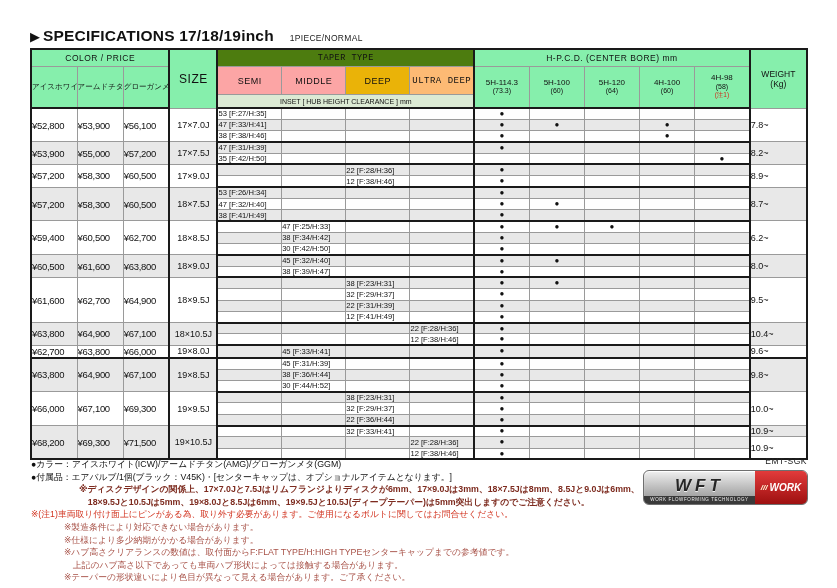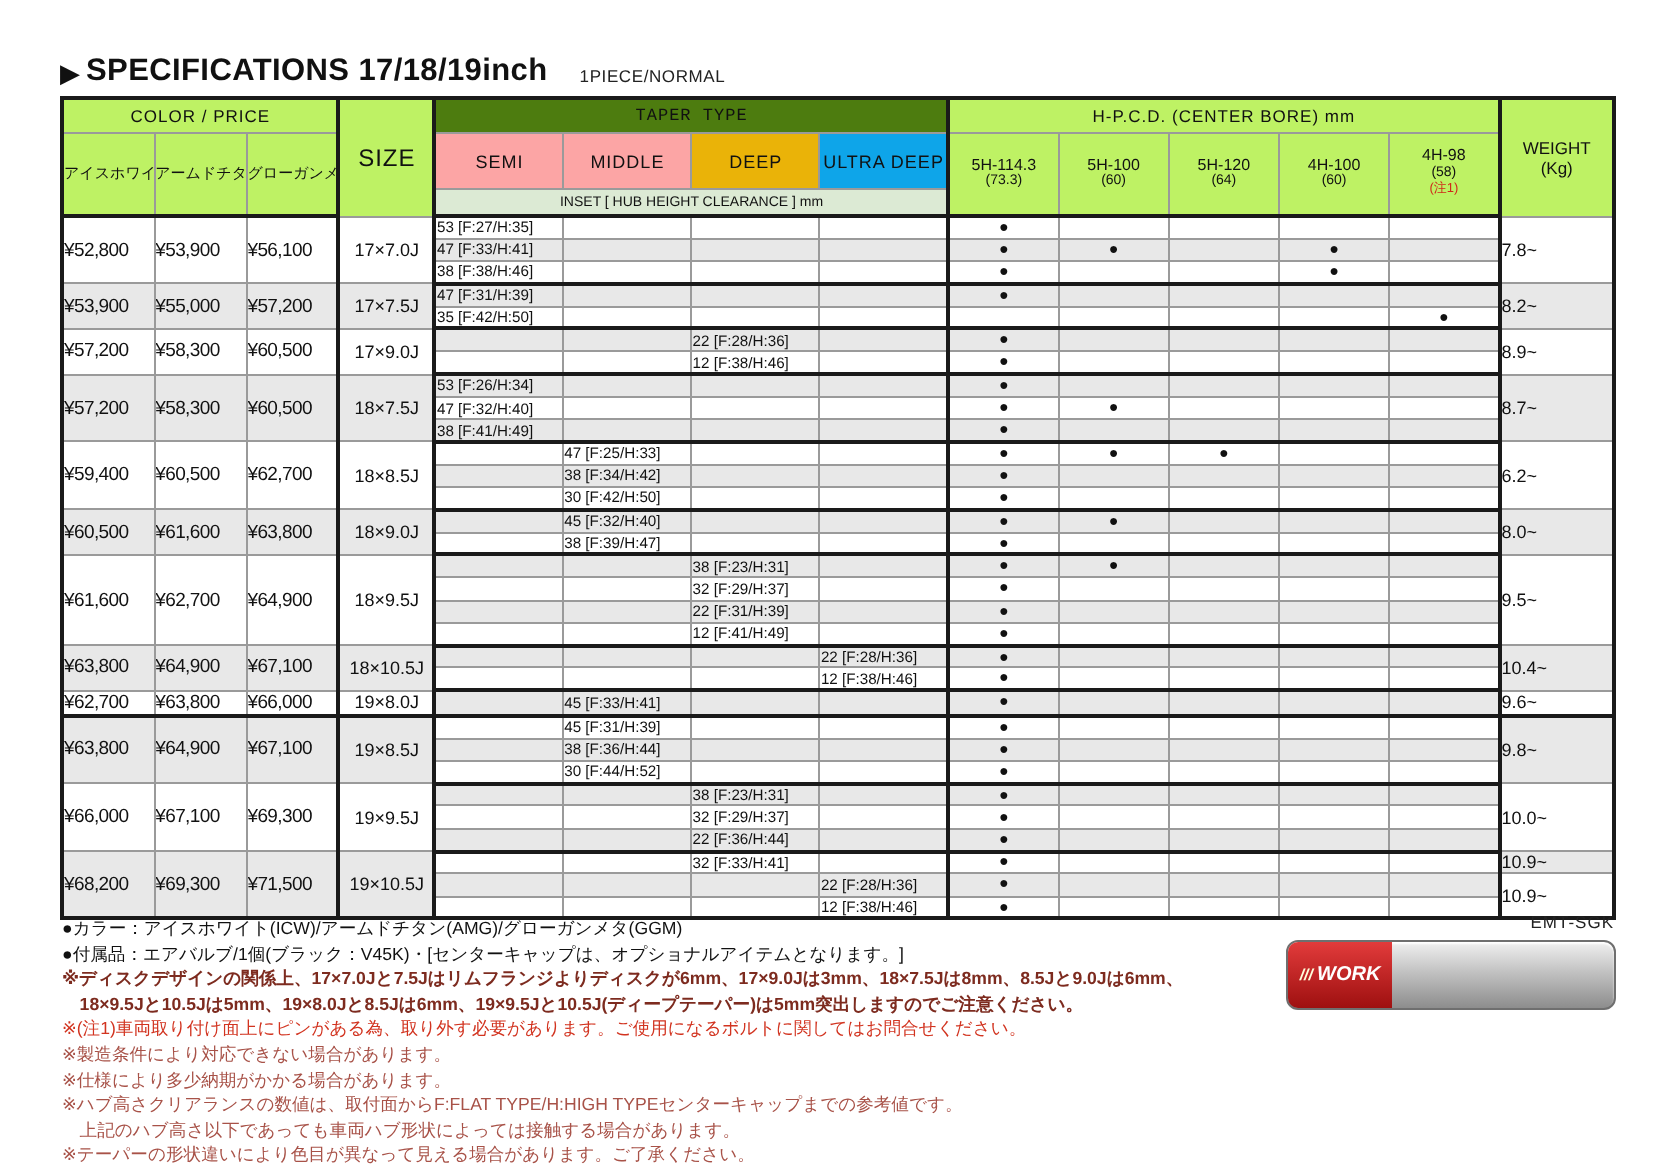--- a/index.html
+++ b/index.html
@@ -13,29 +13,29 @@
   .title-suffix{font-size:8.5px;color:#222;margin-left:16px;padding-bottom:2px;letter-spacing:0.3px;}
 
   
   table.spec{position:absolute;left:30px;top:48px;border-collapse:collapse;table-layout:fixed;
              width:778px;border:2px solid #1a1a1a;}
   table.spec td,table.spec th{border-right:1px solid #9a9a9a;border-bottom:1px solid #9a9a9a;
              padding:0;overflow:hidden;white-space:nowrap;font-weight:normal;color:#111;}
   col.w-p{width:46px}col.w-size{width:48px}col.w-t{width:64px}col.w-c{width:55px}col.w-w{width:57px}
 
   
-  .th{font-size:8px;text-align:center;vertical-align:middle;background:#bef264;}
+  .th{font-size:8px;text-align:center;vertical-align:middle;background:#86efac;}
   .th-group{height:16px;font-size:8.5px;letter-spacing:0.5px;}
   .th-colors{height:40px;font-size:7.5px;}
   .th-size{font-size:12px;letter-spacing:0.5px;}
   .th-taper-group{background:#4d7c0f;font-family:Liberation Mono, monospace;}
   .th-taper{height:27px;font-size:9px;letter-spacing:0.5px;}
   .th-semi,.th-middle{background:#fca5a5;}
   .th-deep{background:#eab308;color:#113f22;}
-  .th-ultra{background:#0ea5e9;color:#fff;}
+  .th-ultra{background:#fdba74;color:#fff;font-family:Liberation Mono, monospace;}
   .th-inset{height:12px;background:#dcead4;font-size:7px;}
   .th-pcd{font-size:8px;line-height:8.5px;}
   .th-pcd .sub{font-size:7px;}
   .th-pcd .note{font-size:6.5px;color:#d02a1a;}
   .th-weight{font-size:8.5px;line-height:10px;}
   .bL{border-left:2px solid #1a1a1a !important;}
   .bB{border-bottom:2px solid #1a1a1a !important;}
 
   
   tr.sub{height:11.3px;}
@@ -46,23 +46,23 @@
   td.weight{font-size:9px;text-align:left;color:#333;border-bottom:2px solid #1a1a1a;}
   td.weight.thin-end{border-bottom:1px solid #9a9a9a;}
   tr.row-end td{border-bottom:2px solid #1a1a1a;}
   tr.zebra td.inset,tr.zebra td.pcd{background:#e8e8e8;}
   td.band{background:#e8e8e8;}
 
   
   .notes{position:absolute;left:31px;top:458px;width:640px;}
   .note-line{font-size:8.8px;line-height:12.6px;white-space:nowrap;}
   .n-black{color:#111;}
-  .n-darkred{color:#7d2b1f;font-weight:bold;}
+  .n-darkred{color:#7d2b1f;font-weight:bold;margin-left:48px;}
   .n-red{color:#d23420;}
-  .n-mutedred{color:#a85248;}
+  .n-mutedred{color:#a85248;margin-left:33px;}
 
   
   .doc-code{position:absolute;top:456px;right:30px;font-size:8.5px;color:#222;letter-spacing:0.5px;}
   .wft-logo{position:absolute;top:470px;right:29px;width:163px;height:33px;border-radius:6px;
     background:linear-gradient(180deg,#f0f0f0 0%,#c2c2c2 45%,#8d8d8d 100%);
     border:1px solid #6f6f6f;box-shadow:inset 0 1px 1px #fff;display:flex;overflow:hidden;}
   .wft-left{flex:1;display:flex;flex-direction:column;justify-content:flex-end;}
   .wft-text{font-style:italic;font-weight:bold;font-size:17px;line-height:20px;letter-spacing:4px;
     color:#262626;text-align:center;text-shadow:0 1px 0 #eee;}
   .wft-subbar{background:#3a3a3a;color:#f0f0f0;font-size:4.5px;letter-spacing:0.6px;text-align:center;
@@ -559,19 +559,23 @@
       <div class="note-line n-mutedred">※製造条件により対応できない場合があります。</div>
       <div class="note-line n-mutedred">※仕様により多少納期がかかる場合があります。</div>
       <div class="note-line n-mutedred">※ハブ高さクリアランスの数値は、取付面からF:FLAT TYPE/H:HIGH TYPEセンターキャップまでの参考値です。</div>
       <div class="note-line n-mutedred">　上記のハブ高さ以下であっても車両ハブ形状によっては接触する場合があります。</div>
       <div class="note-line n-mutedred">※テーパーの形状違いにより色目が異なって見える場合があります。ご了承ください。</div>
     </div>
 
   <div class="doc-code">EMT-SGK</div>
 
   <div class="wft-logo">
+    <div class="wft-left">
+      <div class="wft-text">WFT</div>
+      <div class="wft-subbar">WORK FLOWFORMING TECHNOLOGY</div>
+    </div>
     <div class="wft-right">
       <span class="slashes">///</span>
       <span>WORK</span>
     </div>
   </div>
 
 </div>
 
 </body></html>

